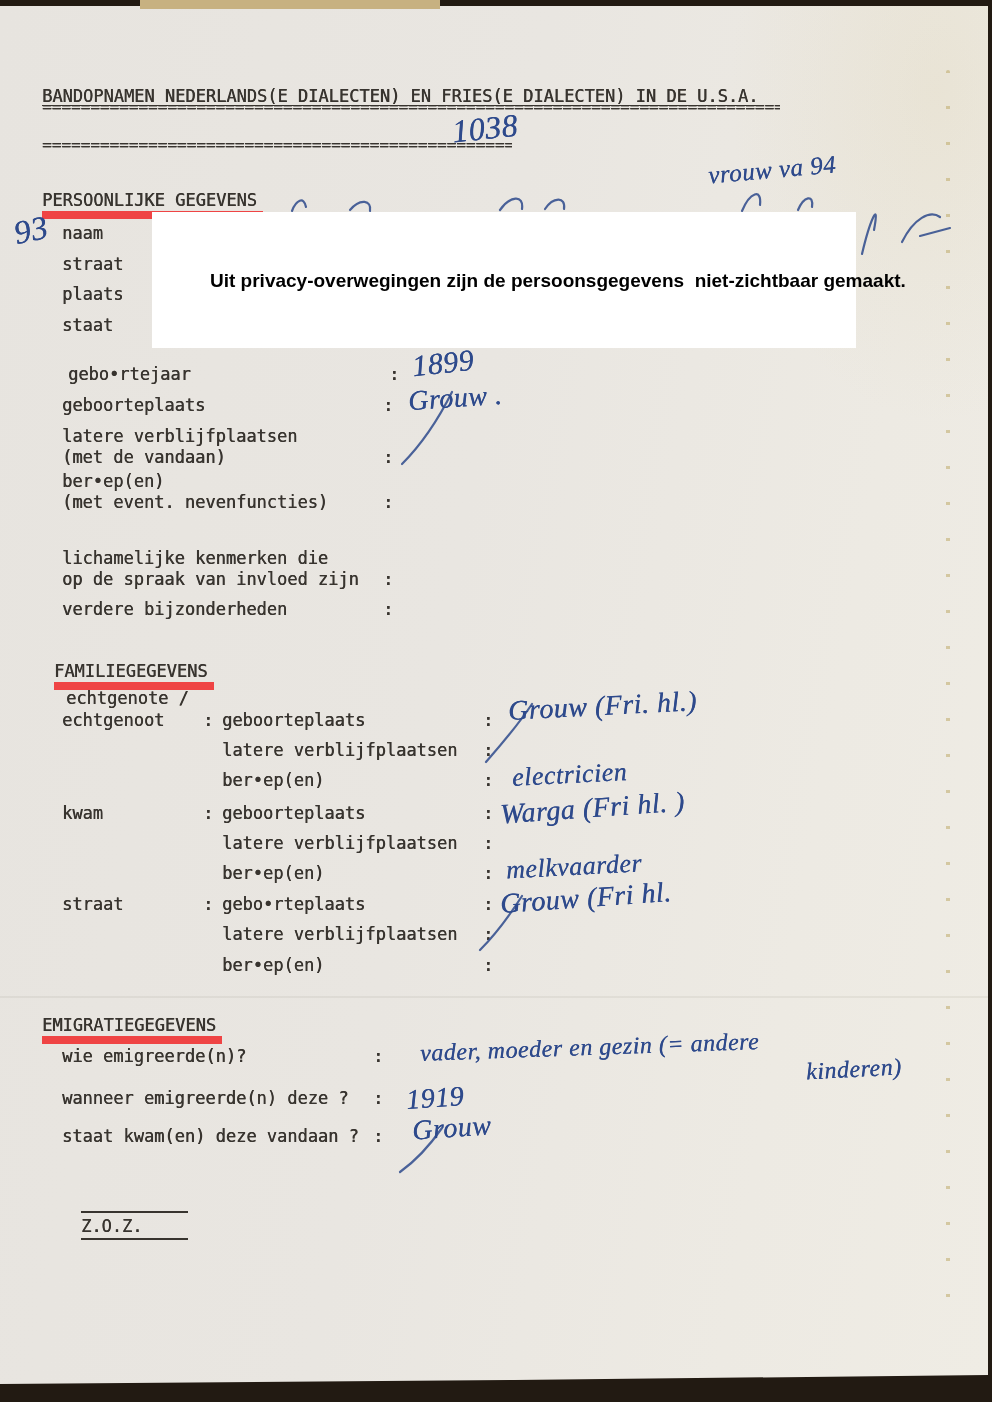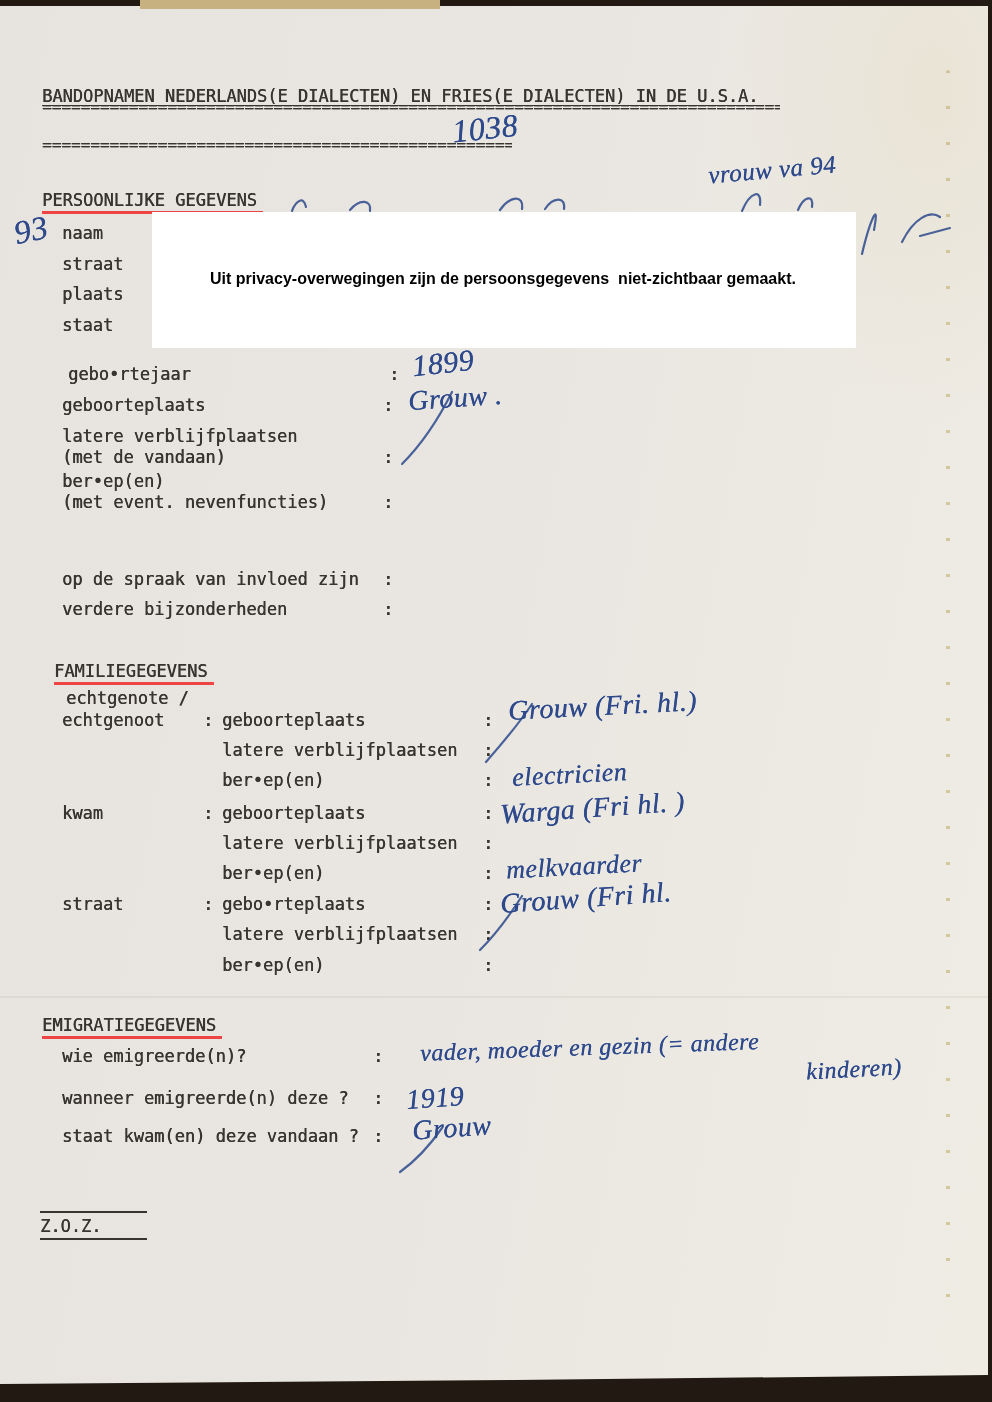--- a/index.html
+++ b/index.html
@@ -11,30 +11,30 @@
          clip-path:polygon(0 0,100% 0,100% calc(100% - 9px),52% calc(100% - 4px),0 100%);}
   .blotch{position:absolute;right:0;top:0;width:260px;height:420px;
           background:radial-gradient(ellipse at 80% 20%,rgba(214,198,150,.18),rgba(0,0,0,0) 70%);}
   .perf{position:absolute;left:946px;top:70px;width:4px;height:1240px;
         background:repeating-linear-gradient(to bottom,rgba(190,170,105,.55) 0 3px,rgba(0,0,0,0) 3px 36px);
         border-radius:2px;}
   .crease{position:absolute;left:0;top:996px;width:988px;height:2px;background:rgba(90,80,60,.07);}
   .t{position:absolute;font-family:"DejaVu Sans Mono",monospace;font-size:17px;line-height:21px;
      color:#38342f;text-shadow:.4px 0 0 currentColor;white-space:pre;}
   .t .col{position:absolute;top:0;}
-  .head{text-decoration:none;border-bottom:3px solid #ef4444;padding-right:6px;padding-bottom:1px;text-align:right;}
+  .head{text-decoration:none;border-bottom:8px solid #ef4444;padding-right:6px;padding-bottom:1px;text-align:right;}
   .uline{text-decoration:underline;text-underline-offset:3px;}
   .rule{position:absolute;font-family:"DejaVu Sans Mono",monospace;font-size:16px;line-height:12px;
         color:#38342f;letter-spacing:0;overflow:hidden;white-space:nowrap;text-shadow:.4px 0 0 currentColor;}
   .hw{position:absolute;font-family:"Liberation Serif",serif;font-style:italic;color:#2e4a8c;
       letter-spacing:.5px;white-space:pre;text-shadow:.3px 0 0 currentColor;}
-  .zoz{border-top:2px solid #38342f;border-bottom:2px solid #38342f;padding:3px 46px 2px 0;}
+  .zoz{border-top:2px solid #38342f;border-bottom:2px solid #38342f;padding:3px 46px 2px 0;margin-left:41px;}
   .privacy-box{position:absolute;left:152px;top:212px;width:704px;height:136px;background:#ffffff;z-index:5;}
   .privacy-box .msg{position:absolute;left:58px;top:58px;font-family:"Liberation Sans",sans-serif;
-      font-weight:bold;font-size:16px;color:#000;white-space:pre;}
+      font-weight:bold;font-size:19px;color:#000;white-space:pre;}
   .ink-svg{position:absolute;left:0;top:0;z-index:3;}
 </style>
 </head>
 <body>
 
 <div class="scan">
   <div class="paper">
       <div class="blotch"></div>
     </div>
   <div class="tan-strip"></div>
@@ -60,20 +60,21 @@
 
   <div class="t" style="left:62px;top:395px"><span>geboorteplaats</span><span class="col" style="left:321px">:</span></div>
   <div class="hw" style="left:408px;top:382px;font-size:28px;transform:rotate(-4deg)">Grouw .</div>
 
   <div class="t" style="left:62px;top:426px">latere verblijfplaatsen</div>
   <div class="t" style="left:62px;top:447px"><span>(met de vandaan)</span><span class="col" style="left:321px">:</span></div>
 
   <div class="t" style="left:62px;top:471px">ber•ep(en)</div>
   <div class="t" style="left:62px;top:492px"><span>(met event. nevenfuncties)</span><span class="col" style="left:321px">:</span></div>
 
+  <div class="t" style="left:62px;top:548px">lichamelijke kenmerken die</div>
   <div class="t" style="left:62px;top:569px"><span>op de spraak van invloed zijn</span><span class="col" style="left:321px">:</span></div>
 
   <div class="t" style="left:62px;top:599px"><span>verdere bijzonderheden</span><span class="col" style="left:321px">:</span></div>
 
   <div class="t" style="left:54px;top:661px"><span class="head">FAMILIEGEGEVENS</span></div>
 
   <div class="t" style="left:66px;top:688px">echtgenote /</div>
   <div class="t" style="left:222px;top:710px"><span class="col" style="left:-160px">echtgenoot</span><span class="col" style="left:-19px">:</span><span>geboorteplaats</span><span class="col" style="left:261px">:</span></div>
   <div class="hw" style="left:508px;top:690px;font-size:28px;transform:rotate(-3deg)">Grouw (Fri. hl.)</div>
   <div class="t" style="left:222px;top:740px"><span>latere verblijfplaatsen</span><span class="col" style="left:261px">:</span></div>

